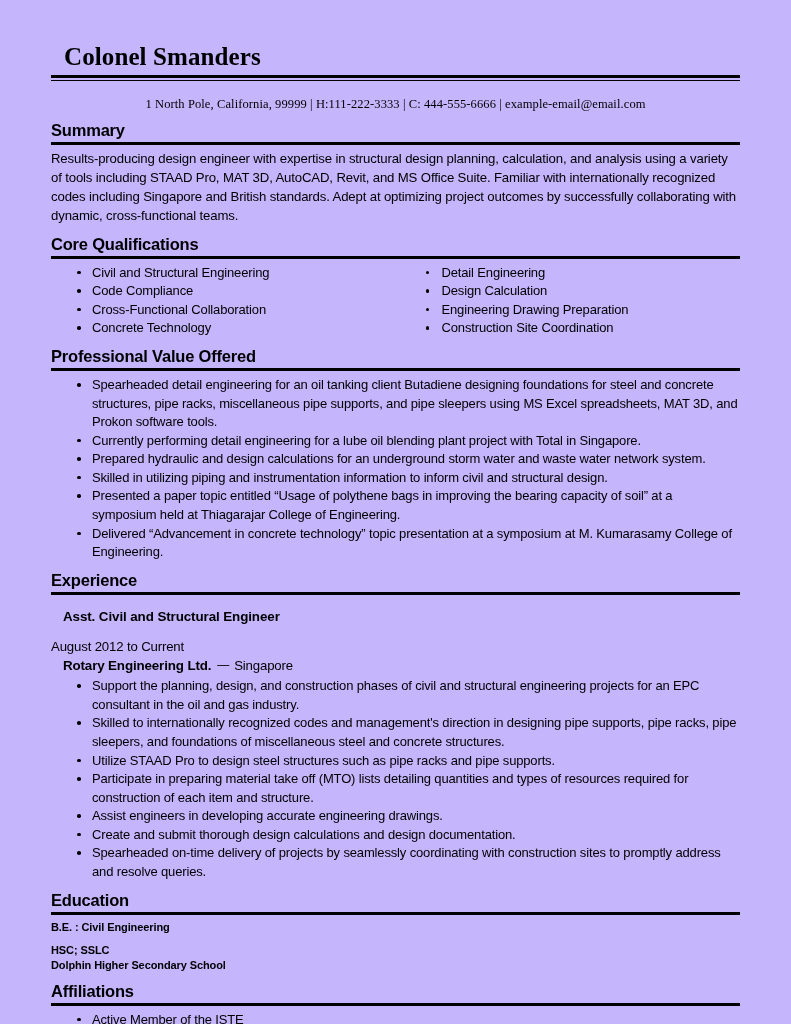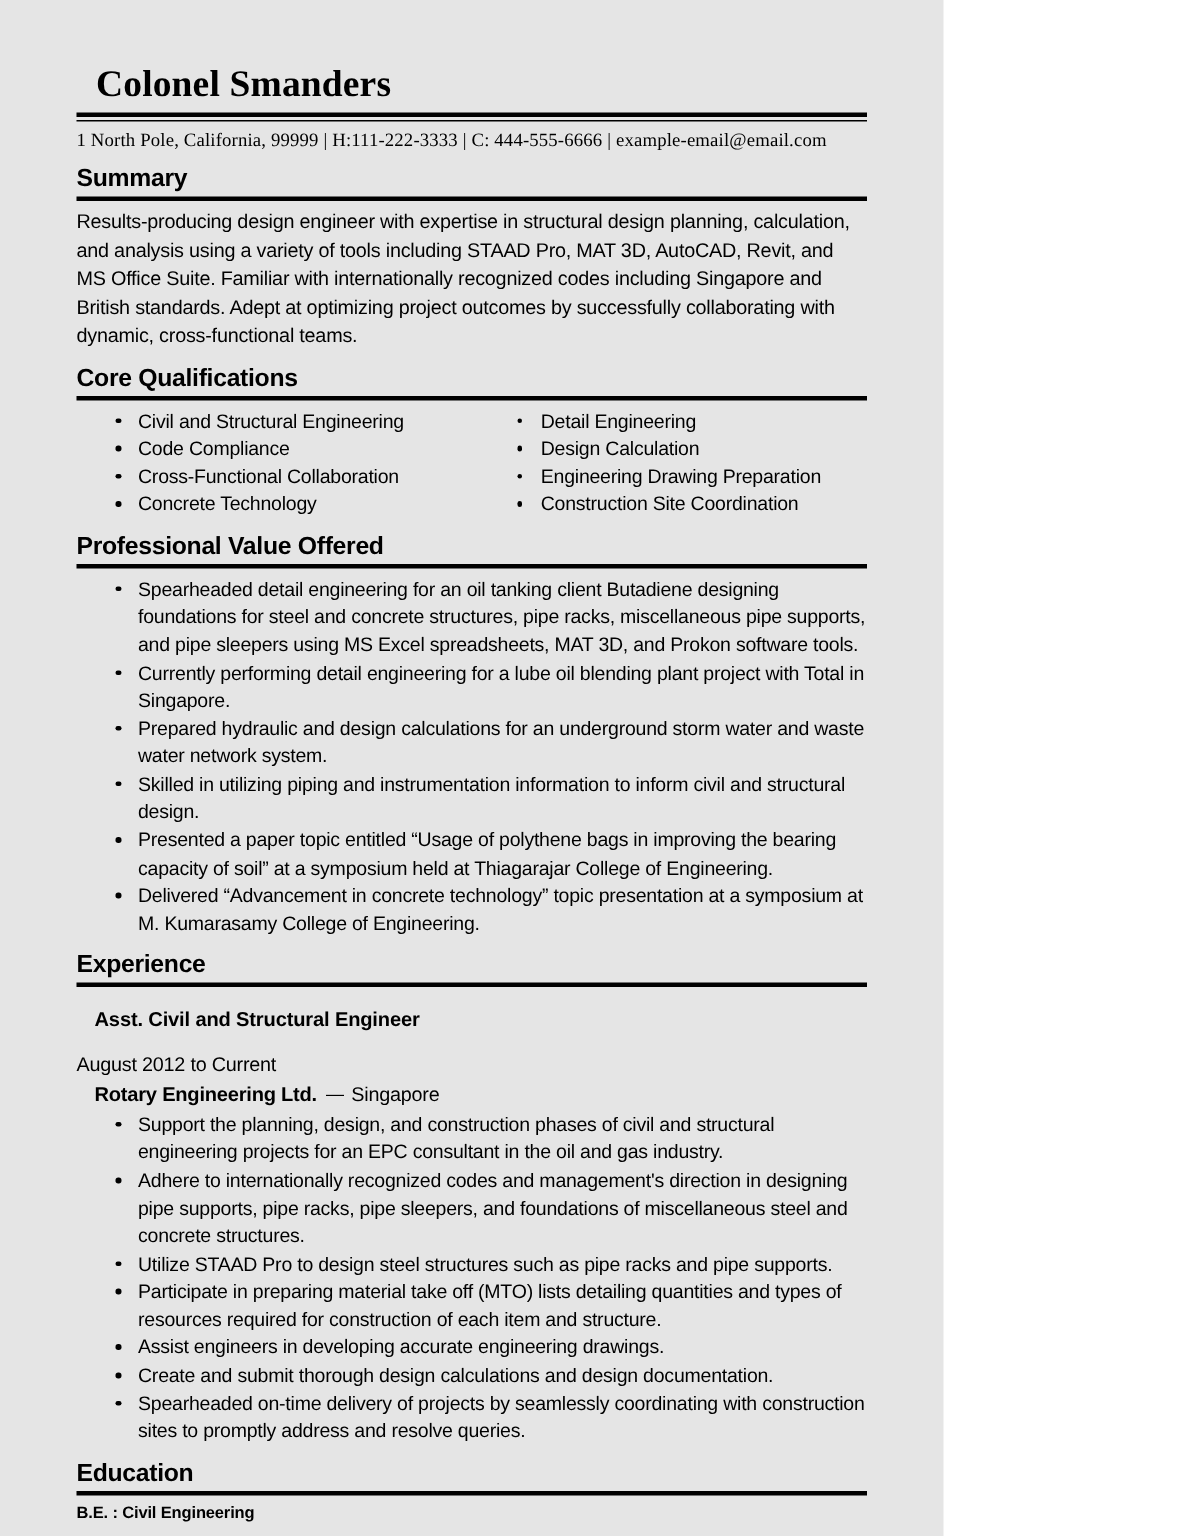--- a/index.html
+++ b/index.html
@@ -9,24 +9,24 @@
   }
   body {
     width: 791px;
     height: 1024px;
     font-family: "Liberation Sans", sans-serif;
     color: #000000;
     overflow: hidden;
   }
   .page {
     box-sizing: border-box;
-    width: 629px;
+    width: 791px;
     height: 1024px;
     padding: 44px 51px 0 51px;
-    background: #e5e5e5;
+    background: #c4b5fd;
   }
 
   
   .name {
     font-family: "Liberation Serif", serif;
     font-weight: bold;
     font-size: 25px;
     line-height: 1.05;
     letter-spacing: 0.1px;
     margin: 0 0 5px 13px;
@@ -37,22 +37,22 @@
     margin: 0;
   }
   .name-rule-thin {
     height: 1px;
     background: #000000;
     margin-top: 2px;
   }
   .contact {
     font-family: "Liberation Serif", serif;
     font-size: 12.5px;
-    text-align: left;
-    margin-top: 5px;
+    text-align: center;
+    margin-top: 16px;
     letter-spacing: 0.1px;
     white-space: nowrap;
   }
 
   
   .section { margin-top: 9px; }
   .section-title {
     font-family: "Liberation Sans", sans-serif;
     font-weight: bold;
     font-size: 16.5px;
@@ -208,21 +208,21 @@
   <div class="section">
     <h2 class="section-title">Experience</h2>
     <div class="section-rule"></div>
     <p class="job-title">Asst. Civil and Structural Engineer</p>
     <p class="job-dates">August 2012 to Current</p>
     <p class="job-employer-line">
       <span class="job-employer">Rotary Engineering Ltd.</span><span class="employer-sep">—</span><span>Singapore</span>
     </p>
     <ul class="bullets">
         <li>Support the planning, design, and construction phases of civil and structural engineering projects for an EPC consultant in the oil and gas industry.</li>
-        <li>Adhere to internationally recognized codes and management's direction in designing pipe supports, pipe racks, pipe sleepers, and foundations of miscellaneous steel and concrete structures.</li>
+        <li>Skilled to internationally recognized codes and management's direction in designing pipe supports, pipe racks, pipe sleepers, and foundations of miscellaneous steel and concrete structures.</li>
         <li>Utilize STAAD Pro to design steel structures such as pipe racks and pipe supports.</li>
         <li>Participate in preparing material take off (MTO) lists detailing quantities and types of resources required for construction of each item and structure.</li>
         <li>Assist engineers in developing accurate engineering drawings.</li>
         <li>Create and submit thorough design calculations and design documentation.</li>
         <li>Spearheaded on-time delivery of projects by seamlessly coordinating with construction sites to promptly address and resolve queries.</li>
       </ul>
   </div>
 
   <div class="section">
     <h2 class="section-title">Education</h2>

